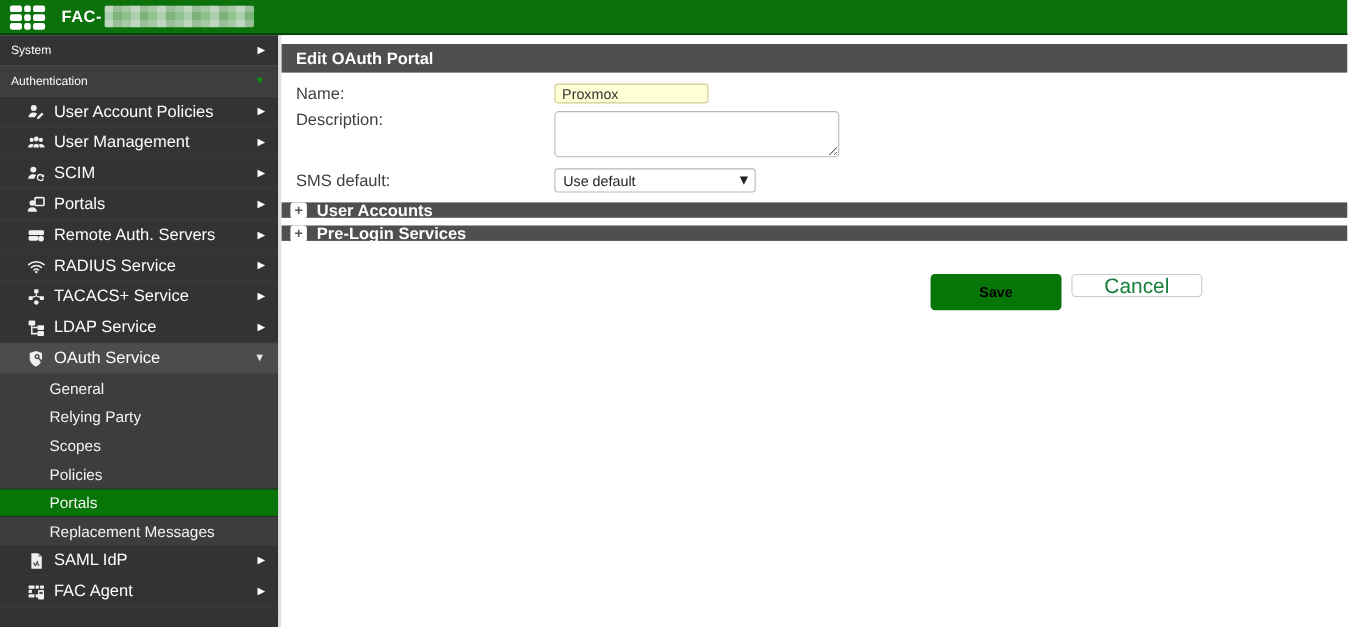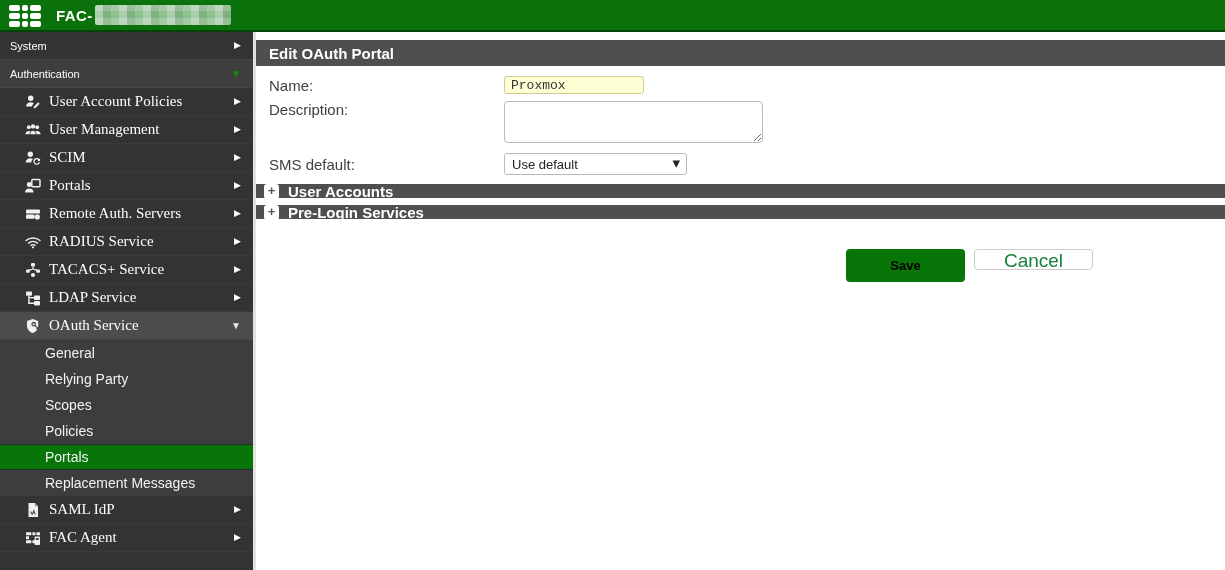--- a/index.html
+++ b/index.html
@@ -22,21 +22,21 @@
   .layout { display:flex; height:538px; }
   .sidebar { width:253px; background:#333333; flex:none; overflow:hidden; }
   .sidebar-scrollbar { width:3px; background:#e3e3e3; flex:none; }
   .content { flex:1; background:#fff; }
 
   
   .s-root { height:28px; border-bottom:1px solid #454545; color:#fdfdfd;
     display:flex; align-items:center; padding:0 12px 0 10px; font-size:11px; cursor:pointer; }
   .s-root.expanded { background:#3e3e3e; }
   .icon-item { height:28px; border-bottom:1px solid #3b3b3b; color:#fdfdfd;
-    display:flex; align-items:center; padding:0 12px 0 25px; font-size:15px; cursor:pointer;font-family:Liberation Serif, serif; }
+    display:flex; align-items:center; padding:0 12px 0 25px; font-size:15px; cursor:pointer; }
   .icon-item.expanded { background:#4c4c4c; border-bottom-color:#444; }
   .s-icon { width:18px; height:16px; margin-right:6px; flex:none; display:flex; align-items:center; }
   .s-icon svg { width:16px; height:16px; }
   .s-label { flex:1; white-space:nowrap; }
   .arr-r { margin-left:auto; color:#fff; font-size:9px; line-height:1; }
   .arr-d { margin-left:auto; font-size:10px; line-height:1; color:#e8e8e8; }
   .arr-d.green { color:#0c8f0c; }
   .arr-r::before { content:"\25B6"; }
   .arr-d::before { content:"\25BC"; }
   .sub-item { height:26px; background:#3d3d3d; color:#f2f2f2; display:flex; align-items:center;
@@ -46,21 +46,21 @@
 
   
   .content-header { margin-top:8px; height:26px; background:#4f4f4f; color:#fff;
     display:flex; align-items:center; padding-left:13px; font-size:15px; font-weight:700; }
   .form { color:#3f3f3f; font-size:15px; }
   .form-row { display:flex; margin-left:13px; align-items:center; }
   .form-row.top { align-items:flex-start; }
   .form-label { width:235px; flex:none; }
   .name-input { width:140px; height:18px; background:#ffffd6; border:1px solid #d2cb8f;
     border-radius:3px; padding:1px 6px; font-size:13px; color:#333;
-    font-family:Liberation Mono, monospace; }
+    font-family:Liberation Sans, sans-serif; }
   .desc-textarea { width:259px; height:42px; border:1px solid #b9b9b9; border-radius:4px;
     resize:both; font-size:13px; padding:3px 5px; color:#333;
     font-family:"Liberation Sans", sans-serif; }
   .select-wrap { position:relative; display:inline-block; }
   .sms-select { appearance:none; -webkit-appearance:none; width:183px; height:22px;
     border:1px solid #b9b9b9; border-radius:3px; background:#fff; font-size:13px; color:#222;
     padding:0 24px 0 7px; font-family:"Liberation Sans", sans-serif; }
   .select-wrap::after { content:"\25BE"; position:absolute; right:7px; top:50%;
     transform:translateY(-54%); font-size:15px; color:#222; pointer-events:none; }
 

